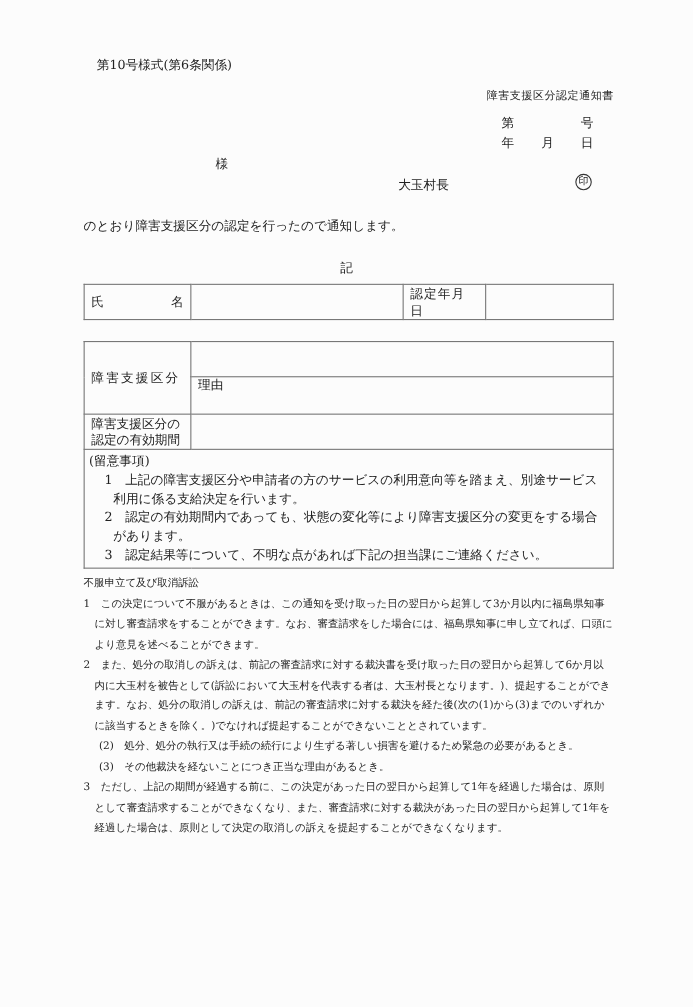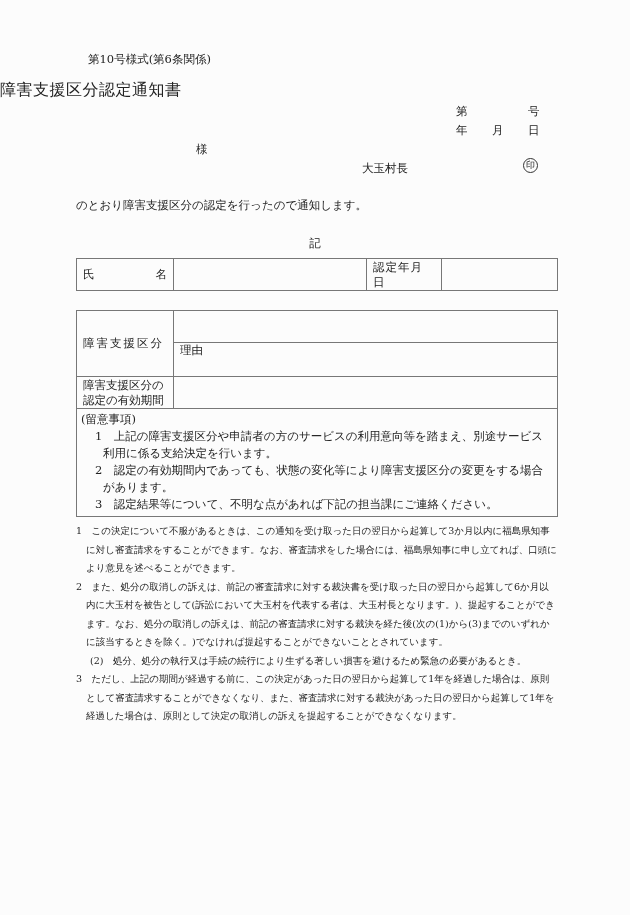--- a/index.html
+++ b/index.html
@@ -1,20 +1,20 @@
 <!DOCTYPE html>
 <html><head>
   <meta charset="utf-8">
   <style>
     html, body { margin: 0; padding: 0; background: #fcfcfc; }
     body { width: 630px; height: 915px; position: relative; overflow: hidden;
       font-family: "DejaVu Serif", "Liberation Serif", serif; color: #222; font-size: 11px; }
     .abs { position: absolute; white-space: nowrap; }
     .form-no { left: 76px; top: 52px; font-size: 11.5px; margin-left: 12px; }
-    .title { left: 0; width: 558px; text-align: left; top: 80px; font-size: 16px; letter-spacing: 0.5px; }
+    .title { left: 0; width: 558px; text-align: right; top: 80px; font-size: 10px; letter-spacing: 0.5px; }
     .dai { left: 456px; top: 104px; font-size: 11.5px; }
     .go { left: 528px; top: 104px; font-size: 11.5px; }
     .nen { left: 456px; top: 123px; font-size: 11.5px; }
     .tsuki { left: 492px; top: 123px; font-size: 11.5px; }
     .hi { left: 528px; top: 123px; font-size: 11.5px; }
     .sama { left: 196px; top: 142px; font-size: 11.5px; }
     .chief { left: 362px; top: 161px; font-size: 11.5px; }
     .seal { left: 523px; top: 158px; width: 13px; height: 13px; border: 1px solid #333; border-radius: 50%;
       font-size: 9px; line-height: 13px; text-align: center; }
     .para { left: 76px; top: 196px; width: 482px; font-size: 11.5px; line-height: 19px; white-space: normal; }
@@ -93,17 +93,19 @@
       <div class="cont">利用に係る支給決定を行います。</div>
       <div class="item">2　認定の有効期間内であっても、状態の変化等により障害支援区分の変更をする場合</div>
       <div class="cont">があります。</div>
       <div class="item">3　認定結果等について、不明な点があれば下記の担当課にご連絡ください。</div>
     </td>
   </tr>
 </tbody>
   </table>
 
 <div class="abs appeal">
+  <div class="hd">不服申立て及び取消訴訟</div>
   <div class="it">1　この決定について不服があるときは、この通知を受け取った日の翌日から起算して3か月以内に福島県知事に対し審査請求をすることができます。なお、審査請求をした場合には、福島県知事に申し立てれば、口頭により意見を述べることができます。</div>
   <div class="it">2　また、処分の取消しの訴えは、前記の審査請求に対する裁決書を受け取った日の翌日から起算して6か月以内に大玉村を被告として(訴訟において大玉村を代表する者は、大玉村長となります。)、提起することができます。なお、処分の取消しの訴えは、前記の審査請求に対する裁決を経た後(次の(1)から(3)までのいずれかに該当するときを除く。)でなければ提起することができないこととされています。</div>
   <div class="sub">(2)　処分、処分の執行又は手続の続行により生ずる著しい損害を避けるため緊急の必要があるとき。</div>
+  <div class="sub">(3)　その他裁決を経ないことにつき正当な理由があるとき。</div>
   <div class="it">3　ただし、上記の期間が経過する前に、この決定があった日の翌日から起算して1年を経過した場合は、原則として審査請求することができなくなり、また、審査請求に対する裁決があった日の翌日から起算して1年を経過した場合は、原則として決定の取消しの訴えを提起することができなくなります。</div>
 </div>
 
 </body></html>

